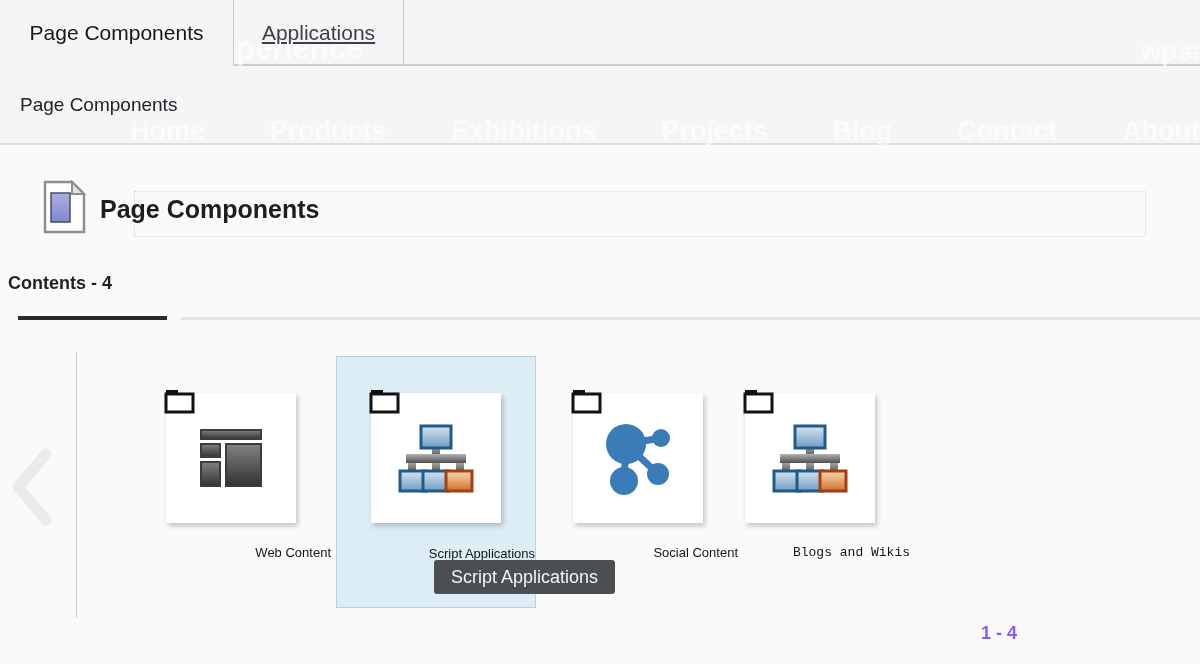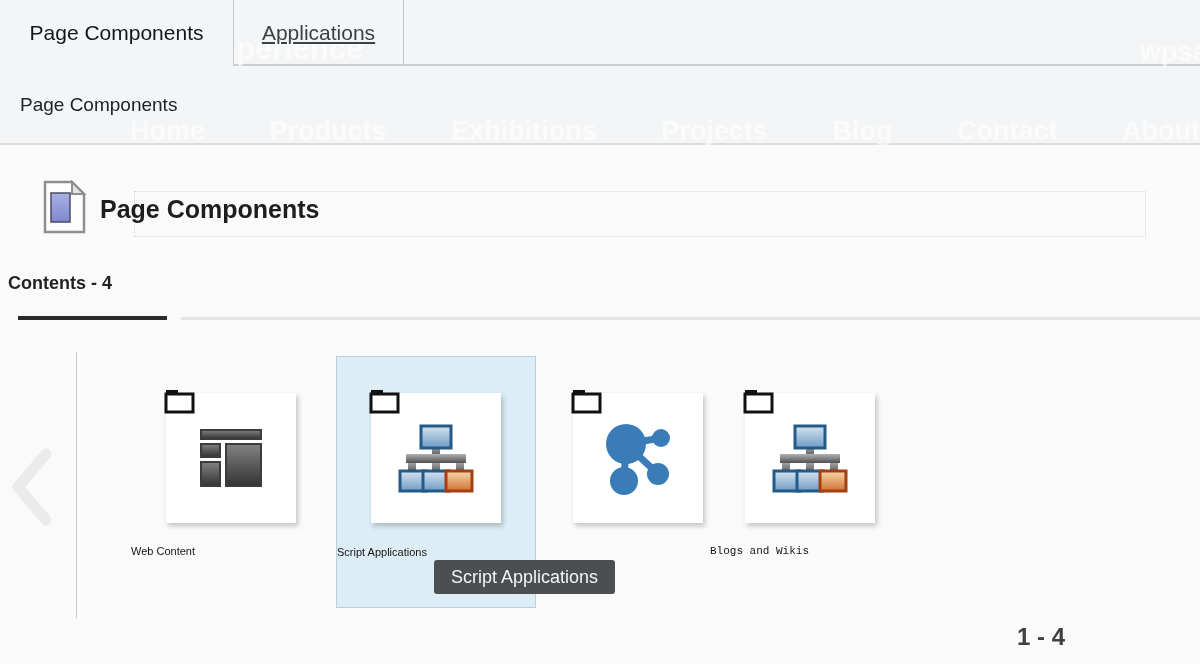--- a/index.html
+++ b/index.html
@@ -46,25 +46,25 @@
   .tile { position:absolute; top:356px; width:200px; height:252px; cursor:pointer; }
   .tile-0 { left:131px; } .tile-1 { left:336px; } .tile-2 { left:538px; } .tile-3 { left:710px;font-family:Liberation Mono, monospace; }
   .tile.selected { background:#ddedf5; border:1px solid #b7d0dc; }
   .card { position:absolute; left:35px; top:37px; width:130px; height:130px; background:#ffffff; box-shadow:2px 3px 5px rgba(0,0,0,0.22); }
   .tile.selected .card { left:34px; top:36px; }
   .folder { position:absolute; left:-2px; top:-5px; }
   .card-icon { position:absolute; }
   .icon-web { left:34px; top:36px; }
   .icon-sitemap { left:27px; top:30px; }
   .icon-social { left:25px; top:25px; }
-  .tile-label { position:absolute; left:0; top:189px; width:100%; text-align:left; font-size:11px; color:#151515; white-space:nowrap; }
+  .tile-label { position:absolute; left:0; top:189px; width:100%; text-align:right; font-size:13px; color:#151515; white-space:nowrap; }
 
   .tooltip { position:absolute; left:434px; top:560px; height:34px; padding:0 17px; background:#4b4f52; border-radius:3px; color:#f4f4f4; font-size:18px; line-height:34px; white-space:nowrap; z-index:5; }
 
-  .pagination { position:absolute; left:981px; top:623px; width:120px; text-align:center; font-size:24px; font-weight:bold; color:#404040; }
+  .pagination { position:absolute; left:981px; top:623px; width:120px; text-align:left; font-size:18px; font-weight:bold; color:#8b5cf6; }
 </style>
 </head>
 <body>
 
 <svg width="0" height="0" style="position:absolute">
   <defs>
     <linearGradient id="gDark" x1="0" y1="0" x2="0" y2="1">
       <stop offset="0" stop-color="#828282"></stop>
         <stop offset="1" stop-color="#333333"></stop>
     </linearGradient>
@@ -203,20 +203,21 @@
             <line x1="28" y1="26" x2="60" y2="56"></line>
             <line x1="28" y1="26" x2="26" y2="63"></line>
           </g>
           <circle cx="28" cy="26" r="20" fill="#3a7cb8"></circle>
           <circle cx="63" cy="20" r="9" fill="#3a7cb8"></circle>
           <circle cx="60" cy="56" r="11" fill="#3a7cb8"></circle>
           <circle cx="26" cy="63" r="14" fill="#3a7cb8"></circle>
         </svg>
       </span>
     </div>
+    <div class="tile-label">Social Content</div>
   </div>
 
   <div class="tile tile-3">
     <div class="card">
       <span class="folder">
         <svg width="31" height="26" viewBox="0 0 31 26">
           <rect x="2" y="2" width="12" height="7" fill="#111"></rect>
           <rect x="2" y="6" width="27" height="18" fill="#fff" stroke="#111" stroke-width="3"></rect>
         </svg>
       </span>

